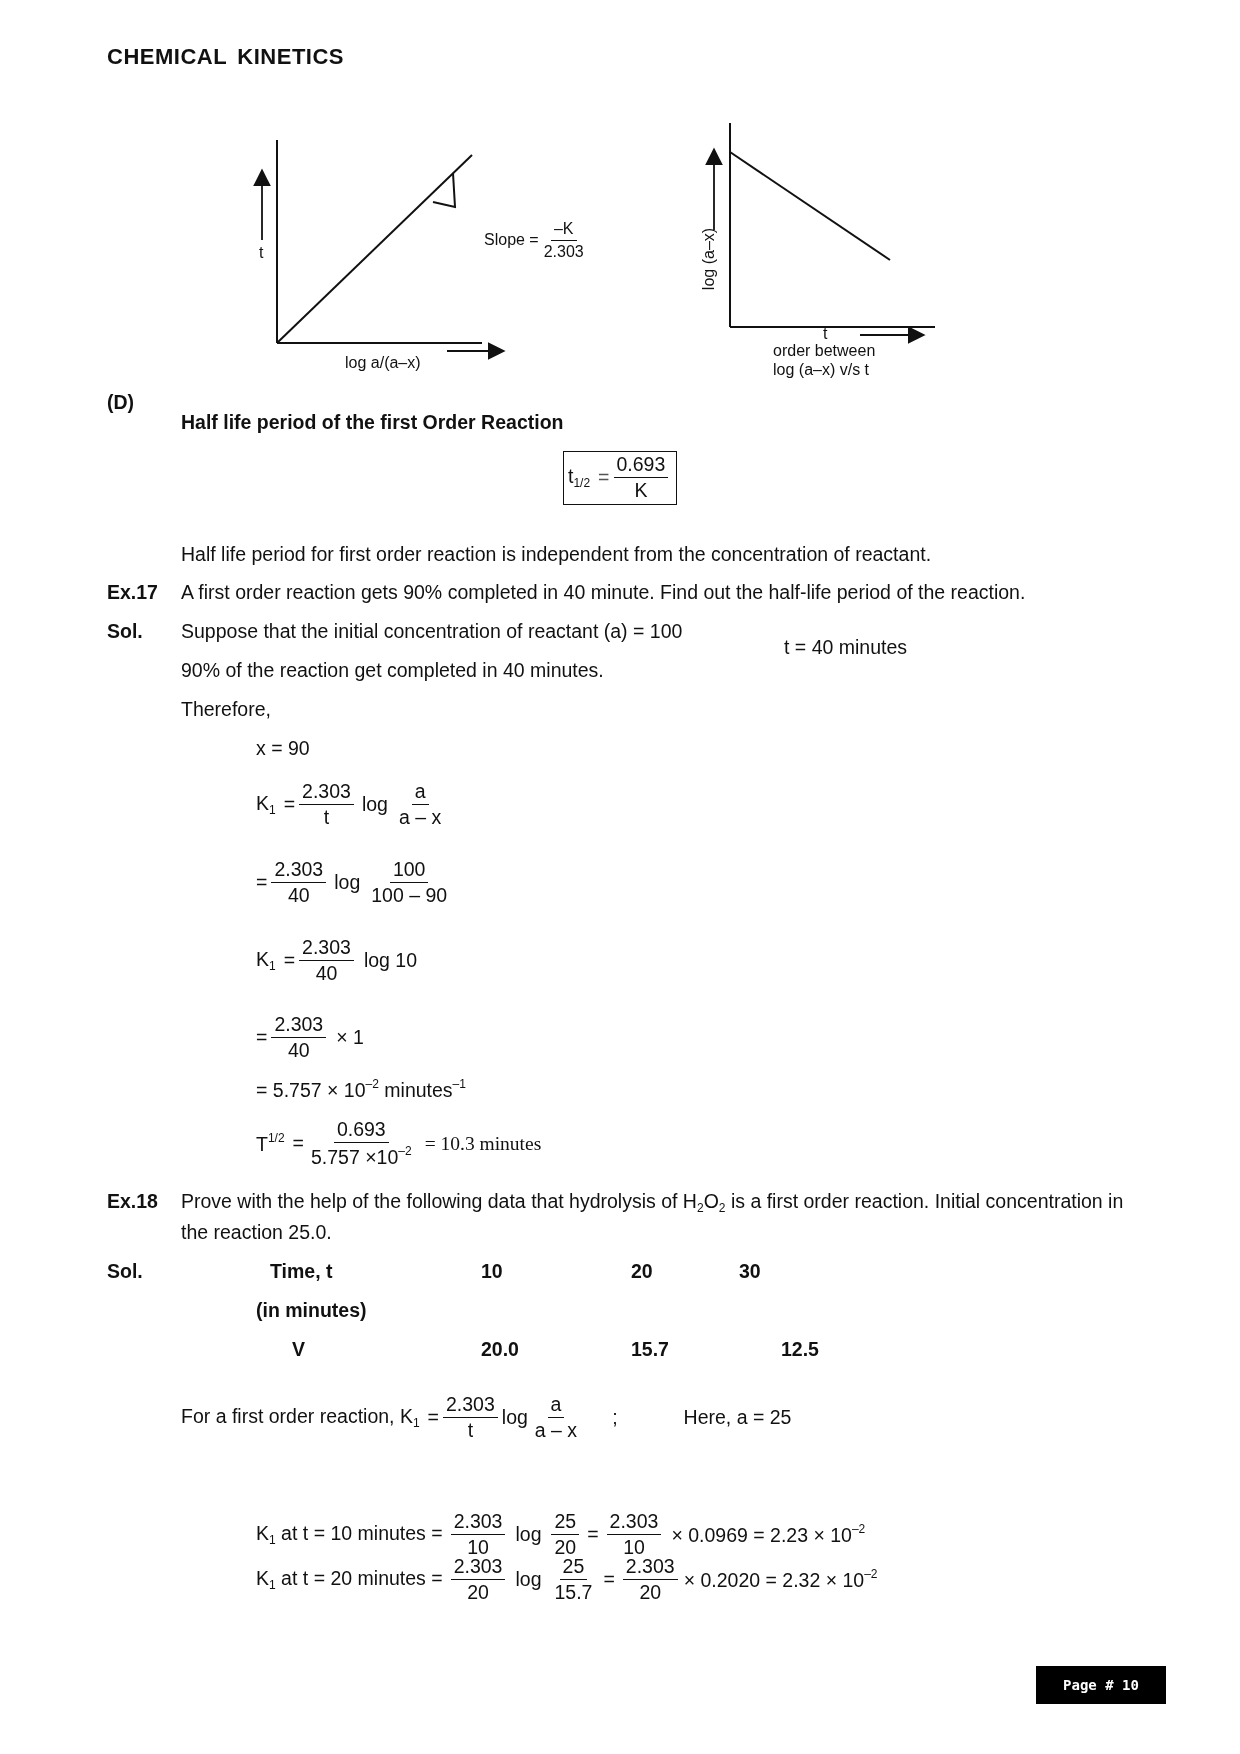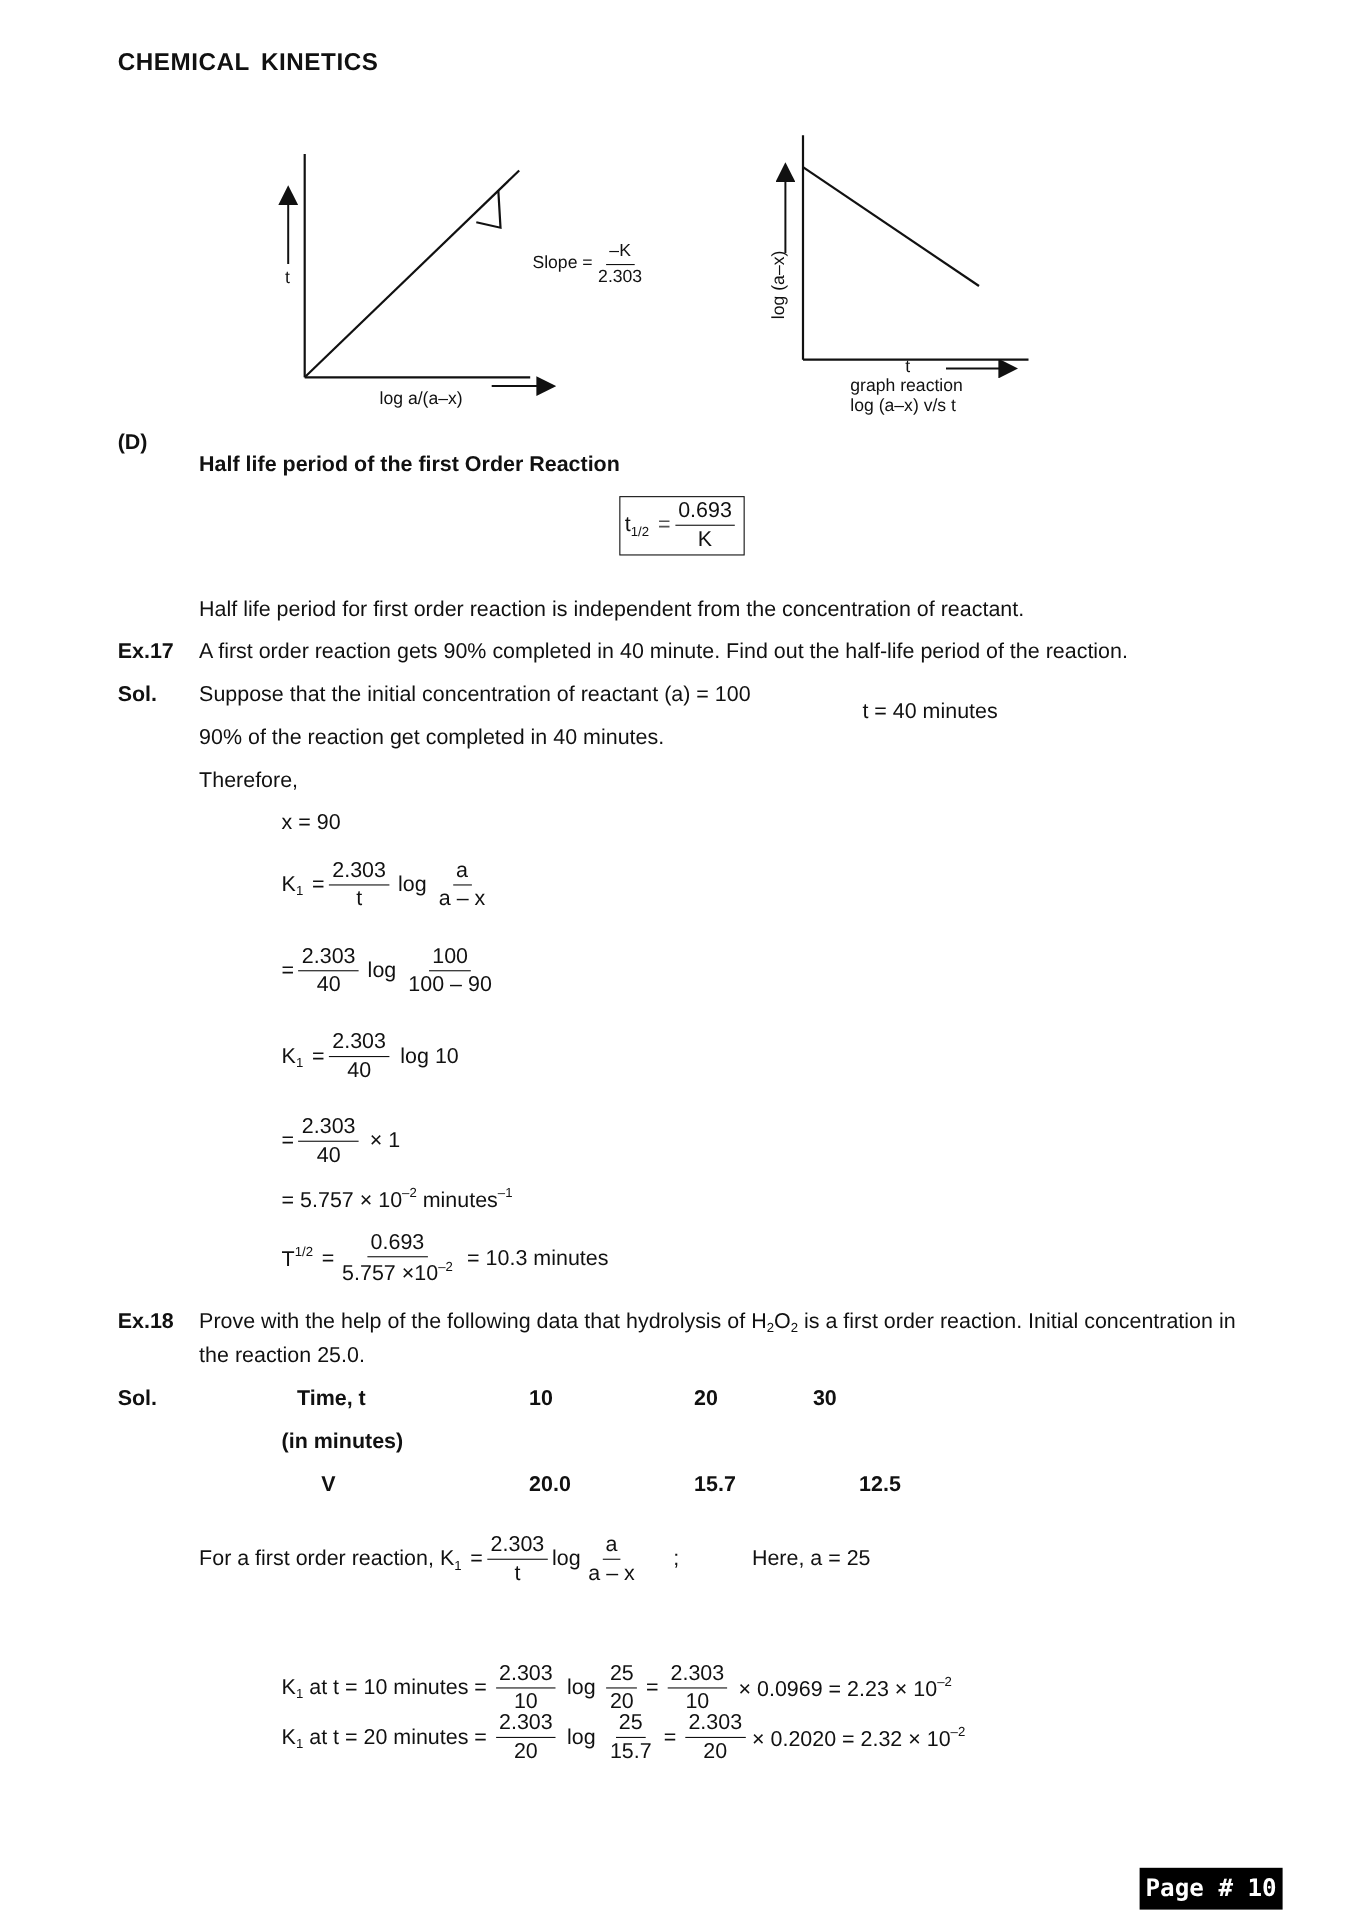--- a/index.html
+++ b/index.html
@@ -9,21 +9,21 @@
   .txt { font-size: 19.5px; white-space: nowrap; }
   .b { font-weight: bold; }
   .frac { display: inline-flex; flex-direction: column; align-items: center; vertical-align: middle; margin: 0 4px; }
   .frac .num { padding: 0 3px 2px 3px; border-bottom: 1.5px solid #111; line-height: 1.1; }
   .frac .den { padding: 2px 3px 0 3px; line-height: 1.1; }
   .eq { font-size: 19.5px; white-space: nowrap; display: flex; align-items: center; }
   .eq .sp { display: inline-block; width: 8px; }
   sub { font-size: 12px; vertical-align: -4px; }
   sup { font-size: 12px; vertical-align: 9px; }
   .boxed { border: 1.5px solid #111; padding: 2px 4px; display: inline-flex; align-items: center; }
-  .page-badge { left: 1036px; top: 1666px; width: 130px; height: 38px; background: #000; color: #fff; font-family: "DejaVu Sans Mono", monospace; font-weight: bold; font-size: 22px; display: flex; align-items: center; justify-content: center; margin-top: 32px; }
+  .page-badge { left: 1036px; top: 1666px; width: 130px; height: 38px; background: #000; color: #fff; font-family: "DejaVu Sans Mono", monospace; font-weight: bold; font-size: 14px; display: flex; align-items: center; justify-content: center; }
   .diag-label { font-size: 16px; white-space: nowrap; }
 </style>
 </head>
 <body>
 
 <div class="abs hdr">CHEMICAL KINETICS</div>
 
 <div class="abs" style="left:240px; top:120px; width:400px; height:260px;">
   <svg width="400" height="260">
     <defs>
@@ -64,21 +64,21 @@
     </defs>
     <line x1="40" y1="8" x2="40" y2="212" stroke="#111" stroke-width="2"></line>
     <line x1="40" y1="212" x2="245" y2="212" stroke="#111" stroke-width="2"></line>
     <line x1="40" y1="37" x2="200" y2="145" stroke="#111" stroke-width="2"></line>
     <line x1="24" y1="115" x2="24" y2="36" stroke="#111" stroke-width="1.8" marker-end="url(#ah2)"></line>
     <line x1="170" y1="220" x2="232" y2="220" stroke="#111" stroke-width="1.8" marker-end="url(#ah2)"></line>
   </svg>
   <div class="abs diag-label" style="left:-12px; top:135px; transform:rotate(-90deg); transform-origin:center;">log (a–x)</div>
   <div class="abs diag-label" style="left:133px; top:210px;">t</div>
   <div class="abs diag-label" style="left:83px; top:226px; line-height:19px;">
-    <div>graph reaction</div>
+    <div>order between</div>
     <div>log (a–x) v/s t</div>
   </div>
 </div>
 
 <div class="abs txt b" style="left:107px; top:391px;">(D)</div>
 <div class="abs txt b" style="left:181px; top:391px;margin-top:20px;">Half life period of the first Order Reaction</div>
 
 <div class="abs" style="left:563px; top:451px;">
   <div class="boxed eq">
     <span><span>t</span><sub>1/2</sub></span>
@@ -156,21 +156,21 @@
 </div>
 
 <div class="abs eq" style="left:256px; top:1119px;">
   <span><span>T</span><sup>1/2</sup></span>
   <span class="sp"></span>
     <span>=</span>
   <span class="frac">
       <span class="num">0.693</span>
       <span class="den"><span>5.757 ×10</span><sup>–2</sup></span>
     </span>
-  <span style="margin-left:6px;">= 10.3 minutes</span>
+  <span style="margin-left:6px;font-family:Liberation Serif, serif;">= 10.3 minutes</span>
 </div>
 
 <div class="abs txt b" style="left:107px; top:1190px;">Ex.18</div>
 <div class="abs txt" style="left:181px; top:1190px;">
   <span>Prove with the help of the following data that hydrolysis of H</span><sub>2</sub><span>O</span><sub>2</sub><span> is a first order reaction. Initial concentration in</span>
 </div>
 <div class="abs txt" style="left:181px; top:1221px;">the reaction 25.0.</div>
 
 <div class="abs txt b" style="left:107px; top:1260px;">Sol.</div>
 

